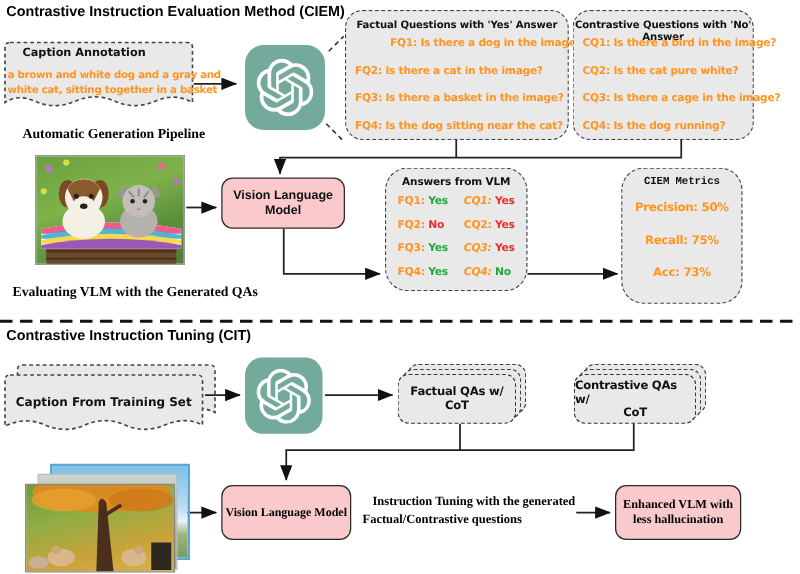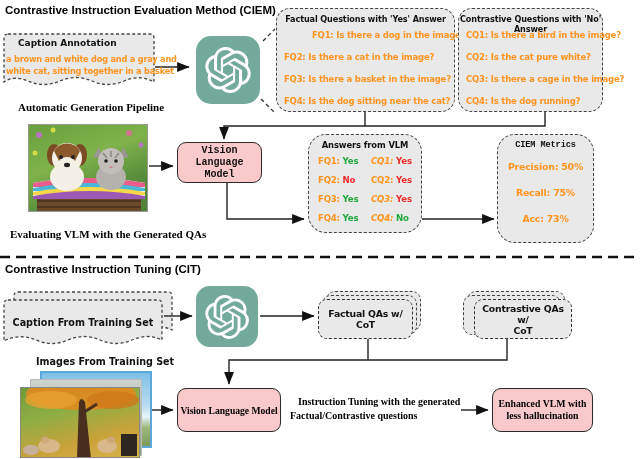--- a/index.html
+++ b/index.html
@@ -26,21 +26,21 @@
   .ans-green{color:#1fa83c;}
   .ans-red{color:#ee2c2c;}
   .metric-line{position:absolute;left:0;right:0;text-align:center;font-weight:bold;
                font-size:9.4px;color:#ff9420;letter-spacing:-0.2px;}
   .gpt-badge{position:absolute;background:#74aa9c;border-radius:15px;z-index:2;
              display:flex;align-items:center;justify-content:center;}
   .stack-back{position:absolute;background:#e9e9e9;border:1.4px dashed #444;border-radius:9px;
               z-index:2;box-sizing:border-box;}
   .qa-stack-front{position:absolute;background:#e9e9e9;border:1.4px dashed #333;border-radius:9px;
               z-index:3;box-sizing:border-box;display:flex;flex-direction:column;
-              align-items:center;justify-content:center;text-align:center;
+              align-items:center;justify-content:center;text-align:left;
               font-weight:bold;font-size:9.3px;color:#111;letter-spacing:-0.2px;}
   .caption-text{position:absolute;z-index:3;font-weight:bold;color:#111;}
   .photo{position:absolute;overflow:hidden;border:1px solid #999;box-sizing:border-box;}
   .nowrap{white-space:nowrap;}
 </style>
 </head>
 <body>
 
 <div id="stage">
 
@@ -137,21 +137,21 @@
       <polygon points="70,22 74,34 64,32" fill="#9a9792"></polygon>
       <polygon points="94,22 90,34 100,32" fill="#9a9792"></polygon>
       <circle cx="82" cy="36" r="13" fill="#c2bfba"></circle>
       <path d="M74,28 L78,33 M82,26 L82,32 M90,28 L86,33" stroke="#8d8a85" stroke-width="1.6"></path>
       <circle cx="77" cy="36" r="1.8" fill="#222"></circle>
       <circle cx="87" cy="36" r="1.8" fill="#222"></circle>
       <path d="M82,41 l-2,2 h4 Z" fill="#d87a8a"></path>
     </svg>
   </div>
 
-  <div class="pink-box" style="left:177px;top:142px;width:85px;height:41px;font-family:Liberation Mono, monospace;">
+  <div class="pink-box" style="left:177px;top:142px;width:99px;height:41px;">
     <div style="font-weight:bold;font-size:10px;line-height:12px;color:#111;">
       <div>Vision Language</div>
       <div>Model</div>
     </div>
   </div>
 
   <div class="dashed-box comic" style="left:308px;top:134px;width:114px;height:99px;border-radius:18px;">
     <div class="qbox-title" style="font-size:8.4px;">Answers from VLM</div>
     <div class="ans-cell" style="left:9px;top:21px;"><span class="ans-label">FQ1:</span> <span class="ans-green">Yes</span></div>
     <div class="ans-cell" style="left:62px;top:21px;"><span class="ans-label" style="font-style:italic;">CQ1:</span> <span class="ans-red">Yes</span></div>
@@ -185,26 +185,25 @@
 
   <div class="stack-back" style="left:326px;top:291px;width:95px;height:40px;"></div>
   <div class="stack-back" style="left:322px;top:295px;width:95px;height:40px;"></div>
   <div class="qa-stack-front comic" style="left:318px;top:299px;width:95px;height:40px;">
     <div>Factual QAs w/</div>
     <div>CoT</div>
   </div>
 
   <div class="stack-back" style="left:467px;top:291px;width:98px;height:40px;"></div>
   <div class="stack-back" style="left:463px;top:295px;width:98px;height:40px;"></div>
-  <div class="qa-stack-front comic" style="left:459px;top:299px;width:98px;height:40px;margin-left:15px;">
+  <div class="qa-stack-front comic" style="left:459px;top:299px;width:98px;height:40px;">
     <div>Contrastive QAs w/</div>
     <div>CoT</div>
   </div>
 
-  <div class="abs caption-text comic" style="left:36px;top:356px;font-size:9.6px;">Images From Training Set</div>
   <div class="photo" style="left:40px;top:371px;width:112px;height:77px;z-index:2;border:2px solid #5aa7d8;
        background:linear-gradient(#7ec0e8 0%,#b9ddf2 45%,#e8f4fb 60%,#9db77a 75%,#7a9a5a 100%);"></div>
   <div class="photo" style="left:30px;top:379px;width:112px;height:77px;z-index:2;border:1px solid #bbb;
        background:linear-gradient(#cdd4cf 0%,#aab8a0 50%,#8fa07e 100%);"></div>
   <div class="photo" style="left:20px;top:387px;width:120px;height:71px;z-index:3;border:1px solid #888;
        background:linear-gradient(165deg,#6f9a3a 0%,#8fae44 35%,#c9a23a 70%,#d8b24a 100%);">
     <svg width="120" height="71" viewBox="0 0 120 71">
       <ellipse cx="60" cy="6" rx="55" ry="16" fill="#e08a20" opacity="0.9"></ellipse>
       <ellipse cx="30" cy="12" rx="26" ry="9" fill="#e8a030" opacity="0.8"></ellipse>
       <ellipse cx="92" cy="12" rx="26" ry="9" fill="#d07818" opacity="0.8"></ellipse>

